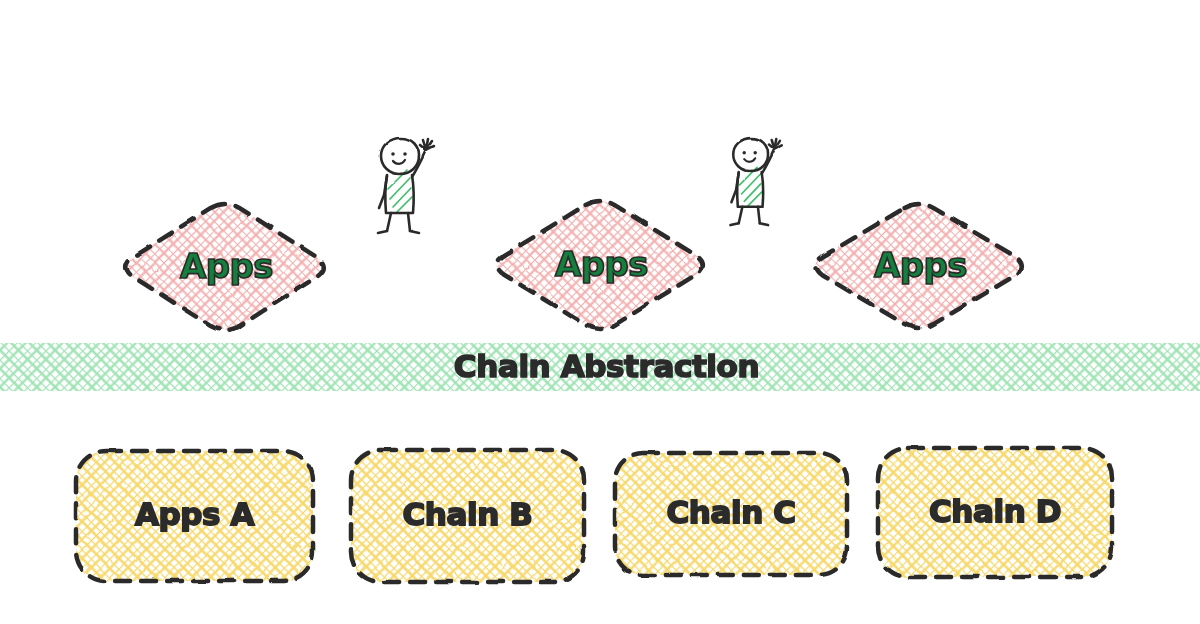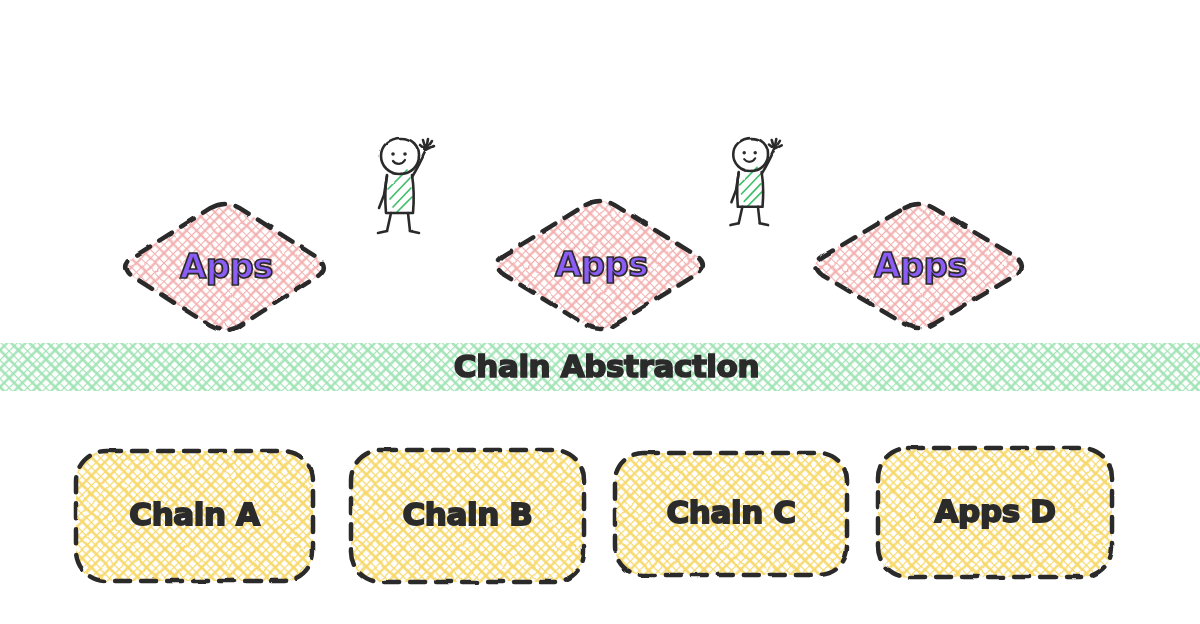--- a/index.html
+++ b/index.html
@@ -31,21 +31,21 @@
   }
   .apps-node .apps-label {
     position: absolute;
     left: 3px;
     right: 0;
     top: 50%;
     transform: translateY(-52%);
     text-align: center;
     font-size: 34px;
     font-weight: bold;
-    color: #8b5cf6;
+    color: #15803d;
     -webkit-text-stroke: 1.7px #2b2b2b;
     letter-spacing: -0.5px;
   }
 
   
   #abstraction-band {
     position: absolute;
     left: 0;
     width: 1200px;
     z-index: 4;
@@ -160,42 +160,42 @@
       <path class="band-line band-line-top" stroke="#2b2b2b" stroke-width="4.6" stroke-dasharray="17 12" stroke-linecap="round" fill="none" filter="url(#rough)" d="M -6 3 L 1206 3"></path>
       <path class="band-line band-line-bot" stroke="#2b2b2b" stroke-width="4.6" stroke-dasharray="17 12" stroke-linecap="round" fill="none" filter="url(#rough)" d="M -6 49 L 1206 49"></path>
     </svg>
     <div class="band-label">Chain Abstraction</div>
   </div>
 
   <div class="chain-node" id="chain-node-0" style="left: 73px; top: 448px; width: 243px; height: 136px;">
     <svg class="chain-svg" id="chain-svg-0" width="243" height="136" viewBox="0 0 243 136">
       <rect class="chain-rect" fill="url(#hatch-yellow)" stroke="#2b2b2b" stroke-width="4.5" stroke-dasharray="15 11" stroke-linecap="round" rx="30" ry="30" filter="url(#rough)" x="3" y="3" width="237" height="130"></rect>
     </svg>
-    <div class="chain-label">Chain A</div>
+    <div class="chain-label">Apps A</div>
   </div>
 
   <div class="chain-node" id="chain-node-2" style="left: 612px; top: 450px; width: 238px; height: 128px;">
     <svg class="chain-svg" id="chain-svg-2" width="238" height="128" viewBox="0 0 238 128">
       <rect class="chain-rect" fill="url(#hatch-yellow)" stroke="#2b2b2b" stroke-width="4.5" stroke-dasharray="15 11" stroke-linecap="round" rx="28" ry="28" filter="url(#rough)" x="3" y="3" width="232" height="122"></rect>
     </svg>
     <div class="chain-label">Chain C</div>
   </div>
 
   <div class="chain-node" id="chain-node-1" style="left: 348px; top: 447px; width: 239px; height: 138px;">
     <svg class="chain-svg" id="chain-svg-1" width="239" height="138" viewBox="0 0 239 138">
       <rect class="chain-rect" fill="url(#hatch-yellow)" stroke="#2b2b2b" stroke-width="4.5" stroke-dasharray="15 11" stroke-linecap="round" rx="30" ry="30" filter="url(#rough)" x="3" y="3" width="233" height="132"></rect>
     </svg>
     <div class="chain-label">Chain B</div>
   </div>
 
   <div class="chain-node" id="chain-node-3" style="left: 875px; top: 445px; width: 240px; height: 135px;">
     <svg class="chain-svg" id="chain-svg-3" width="240" height="135" viewBox="0 0 240 135">
       <rect class="chain-rect" fill="url(#hatch-yellow)" stroke="#2b2b2b" stroke-width="4.5" stroke-dasharray="15 11" stroke-linecap="round" rx="30" ry="30" filter="url(#rough)" x="3" y="3" width="234" height="129"></rect>
     </svg>
-    <div class="chain-label">Apps D</div>
+    <div class="chain-label">Chain D</div>
   </div>
 
   <div class="person" id="person-0" style="left: 360px; top: 125px;">
     <svg viewBox="0 0 95 112" width="95" height="112">
       <g filter="url(#rough-strong)">
 
         <g stroke="#3fbf6a" stroke-width="1.7" stroke-linecap="round">
           <line x1="28" y1="64" x2="47" y2="45"></line>
           <line x1="30" y1="74" x2="50" y2="53"></line>
           <line x1="33" y1="82" x2="51" y2="63"></line>

